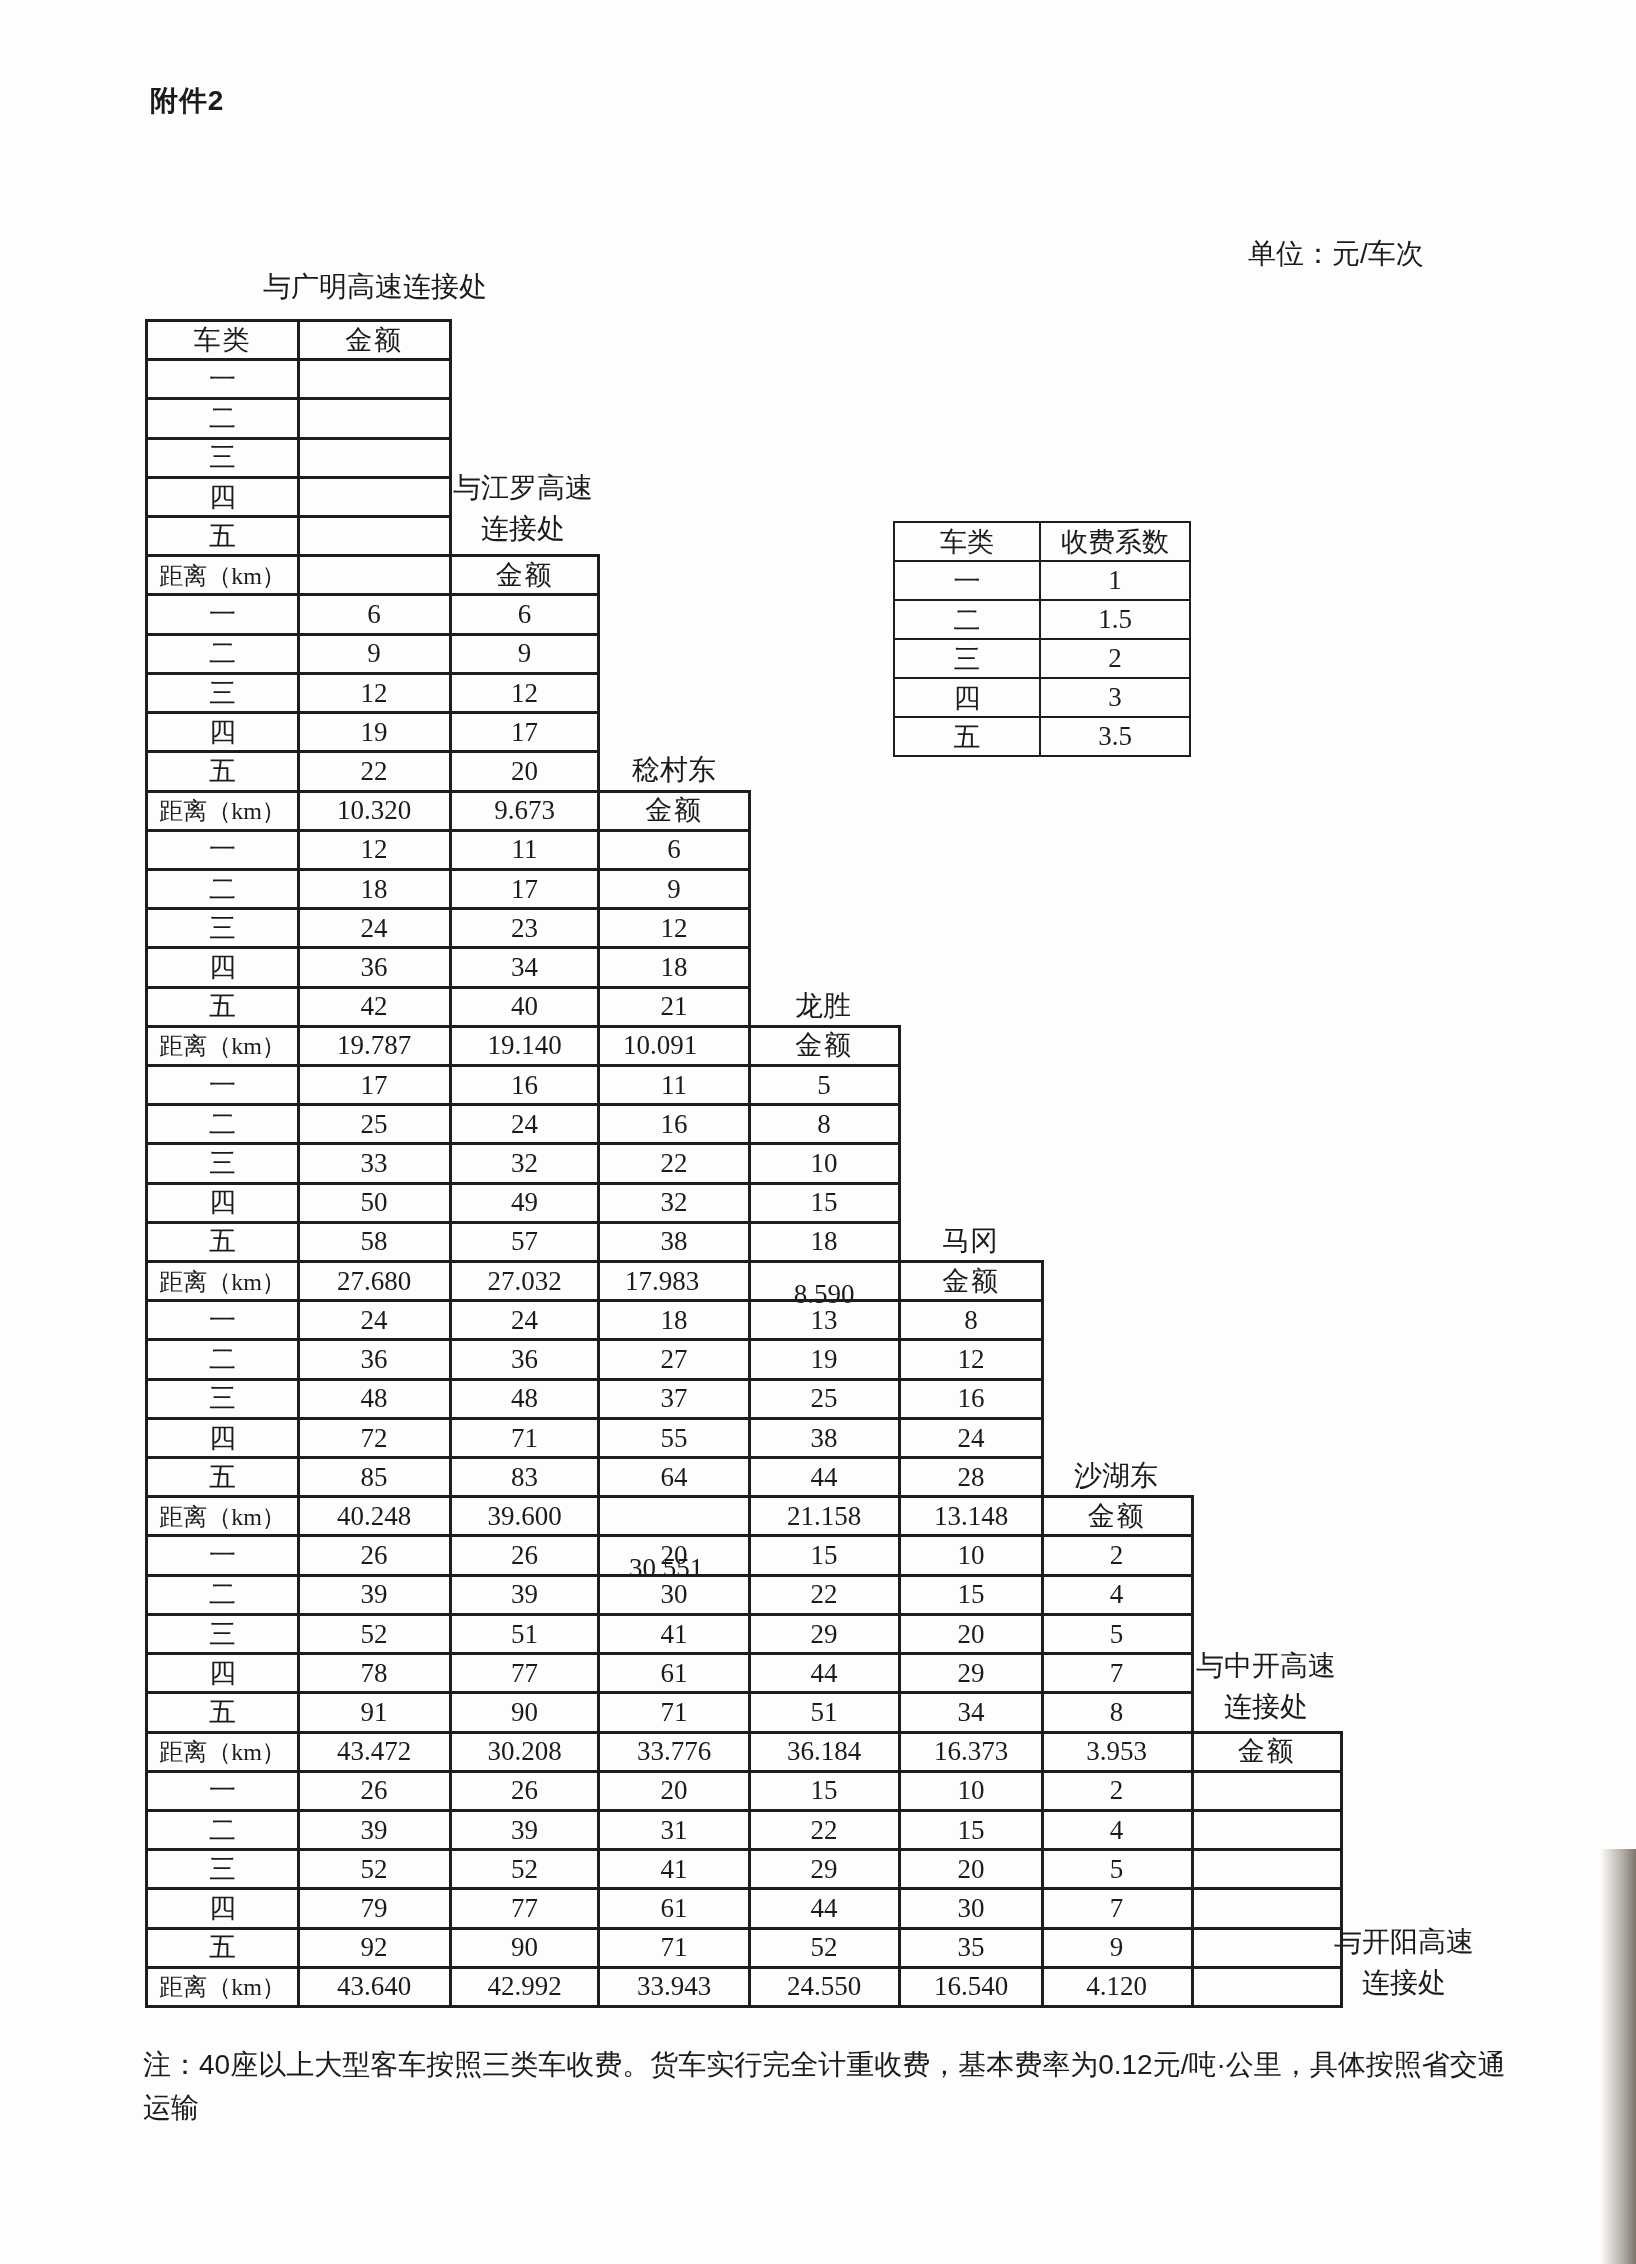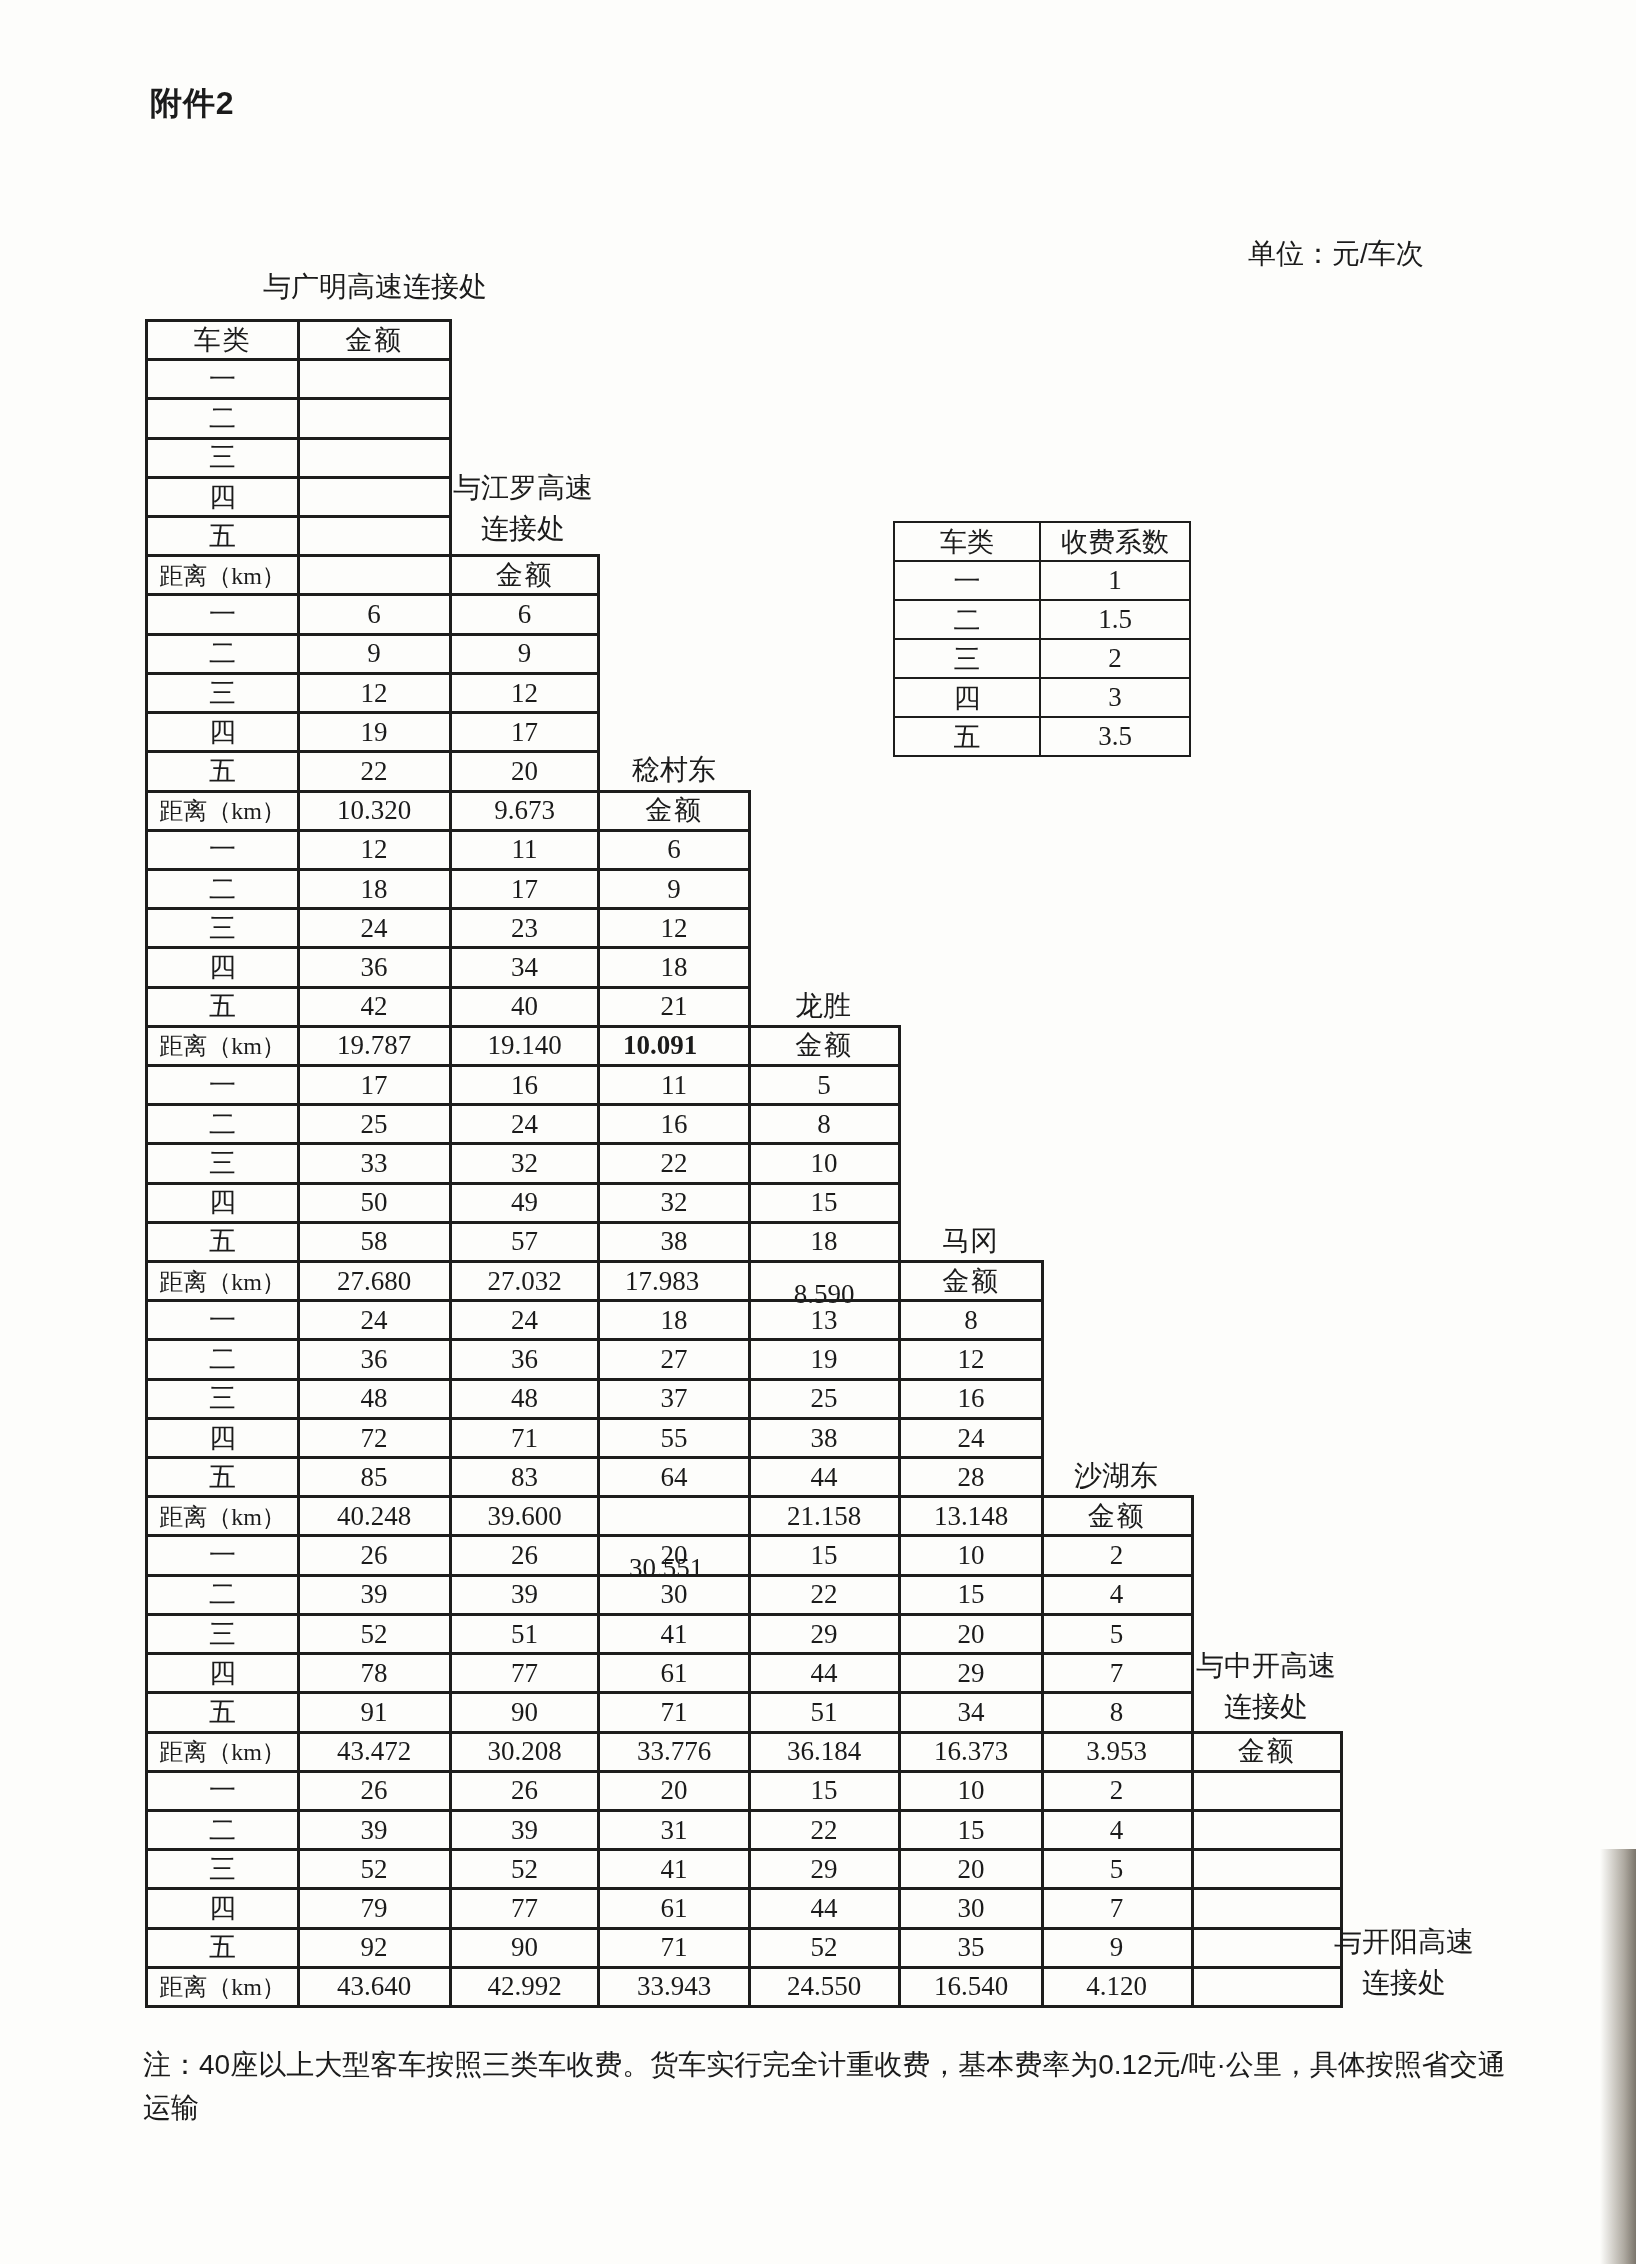--- a/index.html
+++ b/index.html
@@ -1,19 +1,19 @@
 <!DOCTYPE html>
 <html style="font-size:14.3px"><head>
 <meta charset="utf-8">
 <style>
   html,body{margin:0;padding:0;background:#d9d9d6;}
   .page{position:relative;width:1637px;height:2264px;background:#fdfdfb;overflow:hidden;
         font-family:"Liberation Serif",serif;color:#1b1b1b;}
   .attachment{position:absolute;left:150px;top:82px;font-family:"Liberation Sans",sans-serif;
-        font-weight:600;font-size:32px;letter-spacing:0.9px;}
+        font-weight:600;font-size:28px;letter-spacing:0.9px;}
   .doc-title{position:absolute;left:0;top:144px;width:1637px;text-align:center;
         font-family:"Liberation Sans",sans-serif;font-weight:bold;font-size:44px;letter-spacing:2.7px;}
   .unit-label{position:absolute;left:1248px;top:235px;font-family:"Liberation Sans",sans-serif;
         font-weight:500;font-size:28px;}
   .tline{position:absolute;background:#1d1d1c;}
   .cell{position:absolute;display:flex;align-items:center;justify-content:center;
         font-size:27px;line-height:1;white-space:nowrap;}
   .cell.dist{font-size:24px;}
   .cell.head{font-size:27px;letter-spacing:1.8px;}
   .station-label{position:absolute;transform:translateX(-50%);width:374px;text-align:center;
@@ -87,21 +87,21 @@
       <div class="cell num" style="left: 299px; top: 949px; width: 150px; height: 37px;">36</div>
       <div class="cell num" style="left: 452px; top: 949px; width: 145px; height: 37px;">34</div>
       <div class="cell num" style="left: 600px; top: 949px; width: 148px; height: 37px;">18</div>
       <div class="cell cls" style="left: 148px; top: 988px; width: 149px; height: 37px;">五</div>
       <div class="cell num" style="left: 299px; top: 988px; width: 150px; height: 37px;">42</div>
       <div class="cell num" style="left: 452px; top: 988px; width: 145px; height: 37px;">40</div>
       <div class="cell num" style="left: 600px; top: 988px; width: 148px; height: 37px;">21</div>
       <div class="cell dist" style="left: 148px; top: 1027px; width: 149px; height: 37px;">距离（km）</div>
       <div class="cell num" style="left: 299px; top: 1027px; width: 150px; height: 37px;">19.787</div>
       <div class="cell num" style="left: 452px; top: 1027px; width: 145px; height: 37px;">19.140</div>
-      <div class="cell num" style="left: 600px; top: 1027px; width: 120px; height: 37px; font-weight: bold;">10.091</div>
+      <div class="cell num" style="left: 600px; top: 1027px; width: 120px; height: 37px;">10.091</div>
       <div class="cell head" style="left: 750px; top: 1027px; width: 148px; height: 37px;">金额</div>
       <div class="cell cls" style="left: 148px; top: 1067px; width: 149px; height: 37px;">一</div>
       <div class="cell num" style="left: 299px; top: 1067px; width: 150px; height: 37px;">17</div>
       <div class="cell num" style="left: 452px; top: 1067px; width: 145px; height: 37px;">16</div>
       <div class="cell num" style="left: 600px; top: 1067px; width: 148px; height: 37px;">11</div>
       <div class="cell num" style="left: 750px; top: 1067px; width: 148px; height: 37px;">5</div>
       <div class="cell cls" style="left: 148px; top: 1106px; width: 149px; height: 37px;">二</div>
       <div class="cell num" style="left: 299px; top: 1106px; width: 150px; height: 37px;">25</div>
       <div class="cell num" style="left: 452px; top: 1106px; width: 145px; height: 37px;">24</div>
       <div class="cell num" style="left: 600px; top: 1106px; width: 148px; height: 37px;">16</div>

